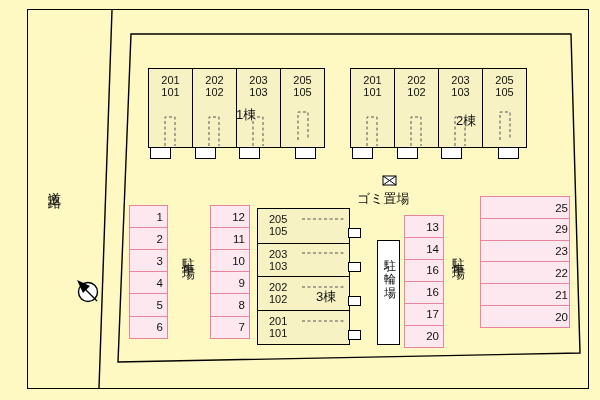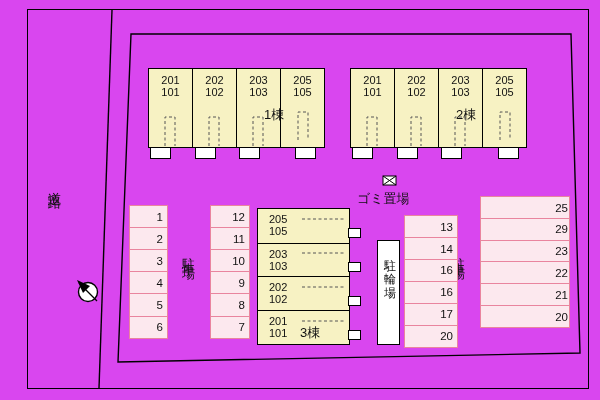--- a/index.html
+++ b/index.html
@@ -2,21 +2,21 @@
 <html style="--building-fill: #f7f2c3; --parking-border: #e9849e; --parking-fill: #fce8ee;"><head>
 <meta charset="utf-8">
 <style>
   :root{
     --building-fill:#f7f2c3;
     --parking-border:#e9849e;
     --parking-fill:#fce8ee;
     --ink:#000;
   }
   html,body{margin:0;padding:0;background:#fff;}
-  .canvas{position:relative;width:600px;height:400px;background:#d946ef;overflow:hidden;
+  .canvas{position:relative;width:600px;height:400px;background:#fef9c3;overflow:hidden;
           font-family:"Liberation Sans","DejaVu Sans",sans-serif;color:#111;}
   .frame{position:absolute;left:27px;top:9px;width:560px;height:378px;border:1.6px solid var(--ink);}
 
   
   .bldg{position:absolute;display:flex;background:var(--building-fill);border:1.3px solid var(--ink);box-sizing:border-box;}
   #b1{left:148px;top:68px;width:177px;height:80px;}
   #b2{left:350px;top:68px;width:177px;height:80px;}
   .bunit{flex:1;border-left:1.3px solid var(--ink);}
   .bunit:first-child{border-left:none;}
   .unum{text-align:center;font-size:11px;line-height:12px;}
@@ -36,36 +36,36 @@
   .stub-v{width:13px;height:10px;left:348px;}
 
   
   .pcol{position:absolute;}
   .pcell{box-sizing:border-box;border:1.4px solid var(--parking-border);background:var(--parking-fill);
          font-size:11.5px;display:flex;align-items:center;justify-content:flex-end;
          padding-right:4px;margin-top:-1.4px;color:#111;}
   .pcell:first-child{margin-top:0;}
   #pcol1{left:129px;top:205px;width:39px;} #pcol1 .pcell{height:23.5px;}
   #pcol2{left:210px;top:205px;width:38px;} #pcol2 .pcell{height:23.5px;padding-left:34px;}
-  #pcol3{left:404px;top:215px;width:54px;} #pcol3 .pcell{height:23.3px;}
+  #pcol3{left:404px;top:215px;width:40px;} #pcol3 .pcell{height:23.3px;}
   #pcol4{left:480px;top:196px;width:90px;} #pcol4 .pcell{height:23.2px;padding-right:1px;}
 
   
   .vtext{position:absolute;writing-mode:vertical-rl;text-orientation:upright;}
   #road-label{left:46px;top:181px;font-size:14px;letter-spacing:3px;}
   #plabel-left{left:179px;top:247px;font-size:13px;letter-spacing:5px;}
   #plabel-right{left:449px;top:247px;font-size:13px;letter-spacing:5px;}
   #bike-rect{position:absolute;left:377px;top:240px;width:23px;height:105px;background:#fff;
              border:1.3px solid var(--ink);box-sizing:border-box;}
   #bike-label{left:381px;top:249px;font-size:12px;letter-spacing:14px;}
   #garbage-label{position:absolute;left:357px;top:190px;font-size:13px;}
   .bname{position:absolute;font-size:13px;}
-  #b1name{left:264px;top:106px;}
-  #b2name{left:456px;top:106px;text-align:right;}
-  #b3name{left:300px;top:288px;margin-top:36px;}
+  #b1name{left:236px;top:106px;}
+  #b2name{left:456px;top:112px;text-align:right;}
+  #b3name{left:316px;top:288px;}
 
   svg.overlay{position:absolute;left:0;top:0;width:600px;height:400px;pointer-events:none;}
 </style>
 </head>
 <body>
 
 <div class="canvas">
 
   <div class="frame"></div>
 

